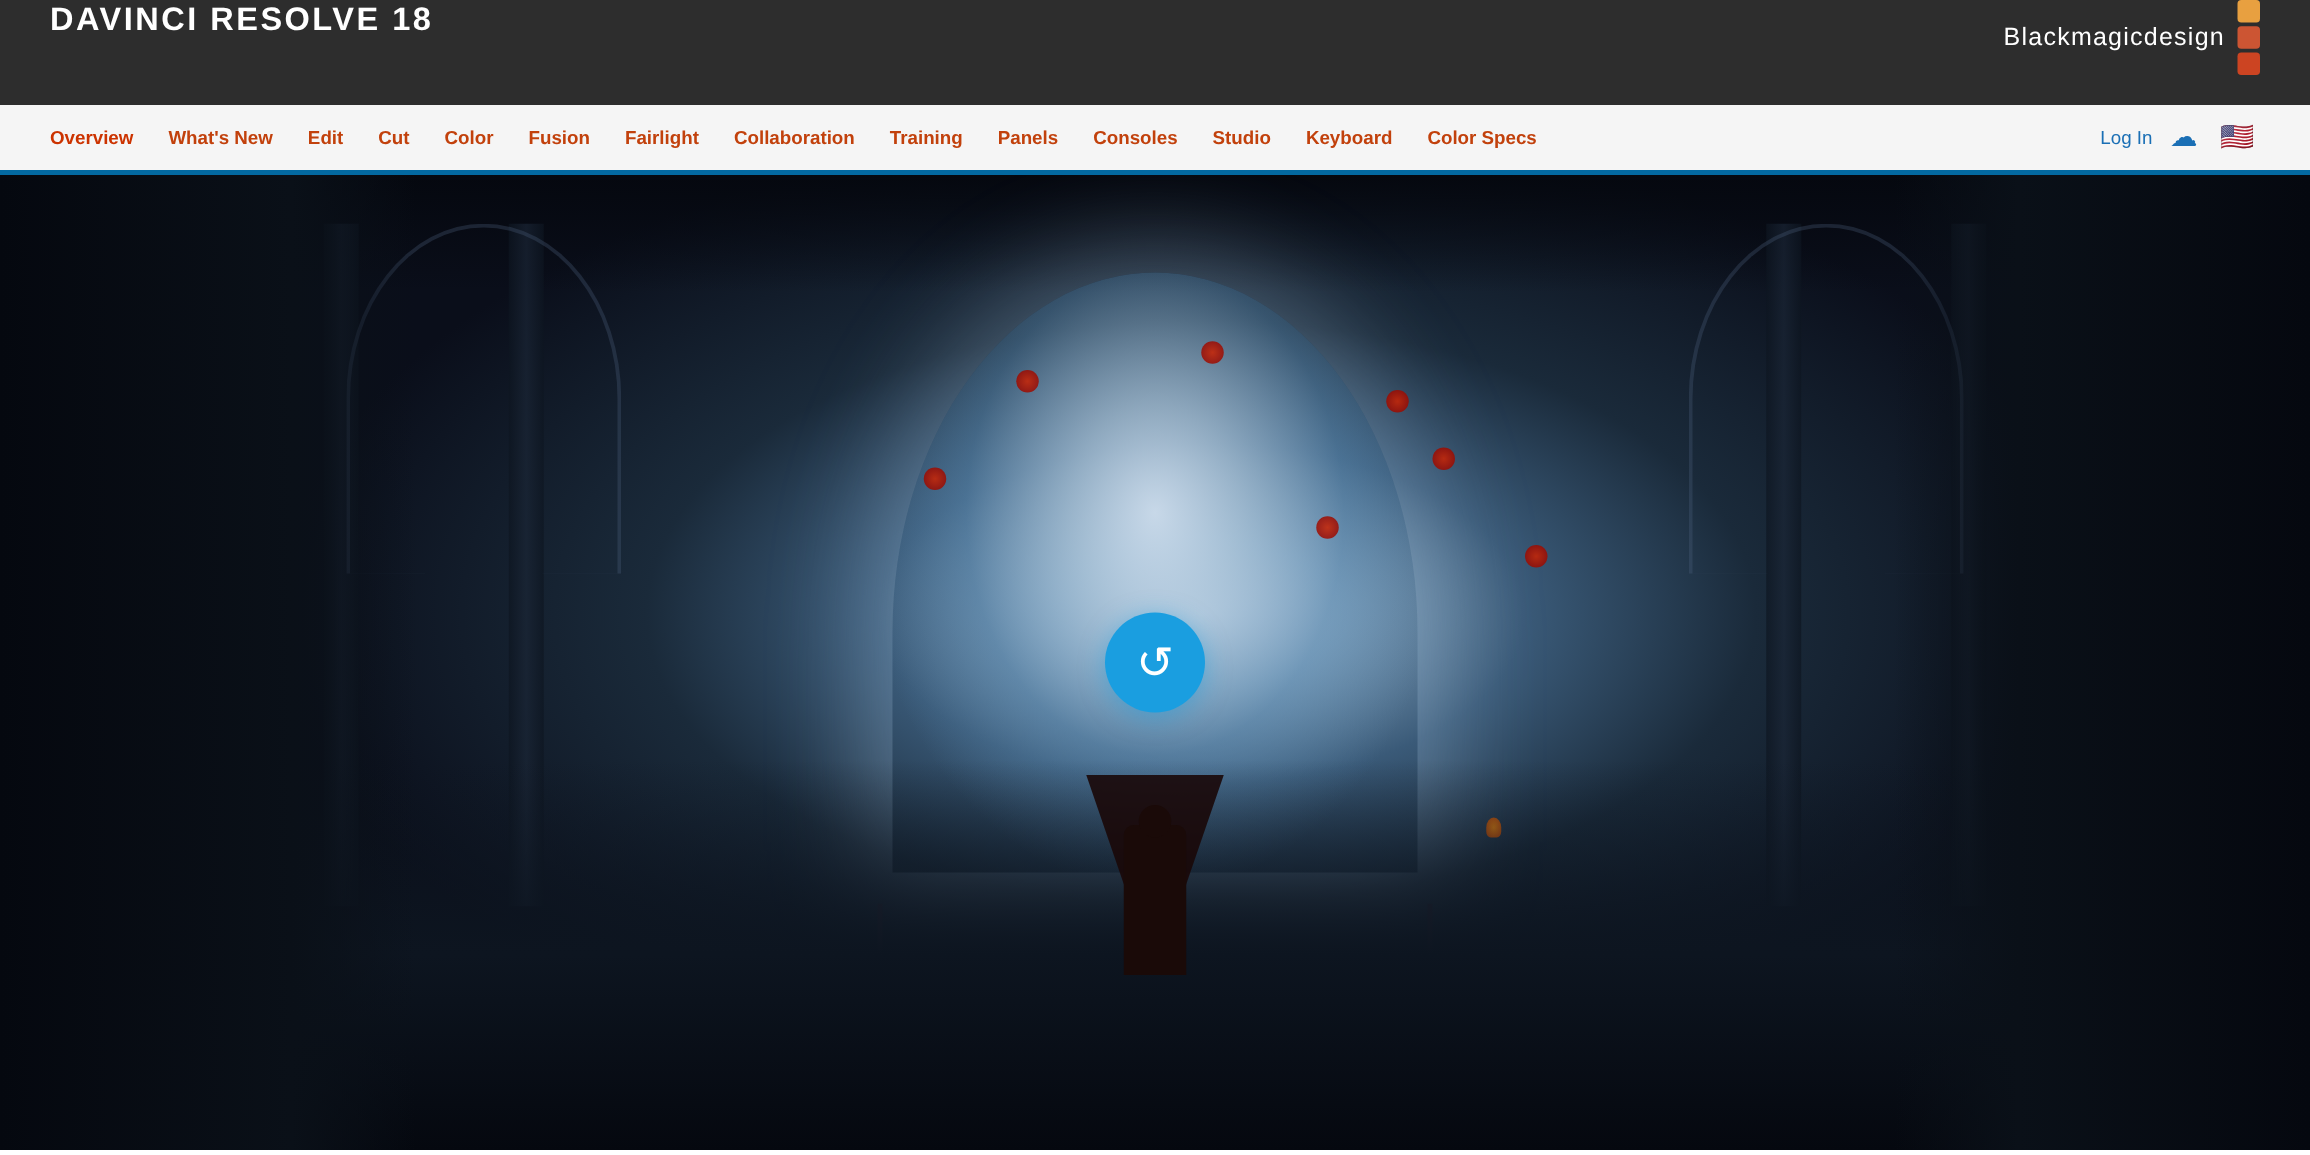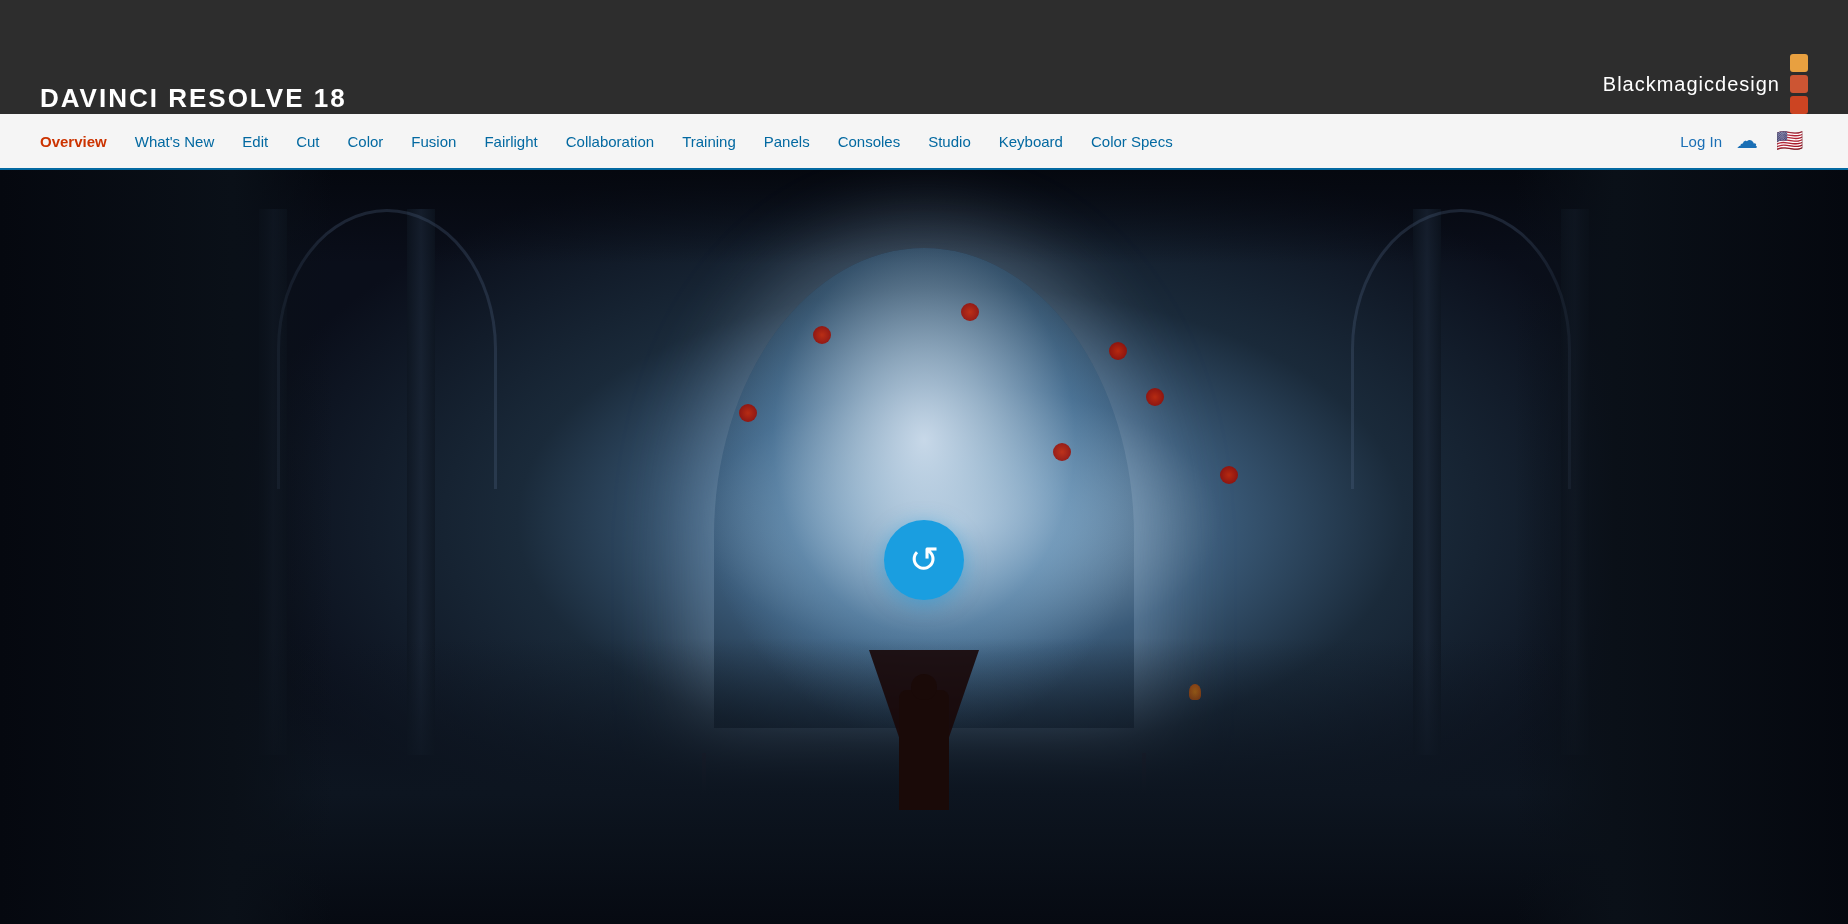--- a/index.html
+++ b/index.html
@@ -1,23 +1,23 @@
 <!DOCTYPE html>
 <html><head>
   <meta charset="utf-8">
   <style>
     * { margin: 0; padding: 0; box-sizing: border-box; }
     body { font-family: Arial, Helvetica, sans-serif; background: #fff; width: 1848px; min-height: 924px; overflow-x: hidden; }
 
     
     .header {
       background: #2d2d2d;
-      height: 114px;
-      display: flex;
-      align-items: flex-end;
+      height: 84px;
+      display: flex;
+      align-items: flex-start;
       justify-content: space-between;
       padding: 0 40px;
     }
     .header-title {
       color: #ffffff;
       font-size: 26px;
       font-weight: bold;
       letter-spacing: 2px;
     }
     .header-logo {
@@ -45,34 +45,35 @@
     .logo-sq-2 { background: #cc5533; }
     .logo-sq-3 { background: #cc4422; }
 
     
     .nav {
       background: #f5f5f5;
       height: 56px;
       display: flex;
       align-items: center;
       padding: 12px 40px;
-      border-bottom: 2px solid #0369a1;
+      border-bottom: 4px solid #0369a1;
       justify-content: space-between;
     }
     .nav-left {
       display: flex;
       align-items: center;
       gap: 28px;
     }
     .nav-item {
       font-size: 15px;
-      color: #0369a1;
+      color: #c2410c;
       text-decoration: none;
       cursor: pointer;
       white-space: nowrap;
+      font-weight: bold;
     }
     .nav-item.active {
       color: #cc3300;
       font-weight: bold;
     }
     .nav-right {
       display: flex;
       align-items: center;
       gap: 14px;
       text-align: right;

